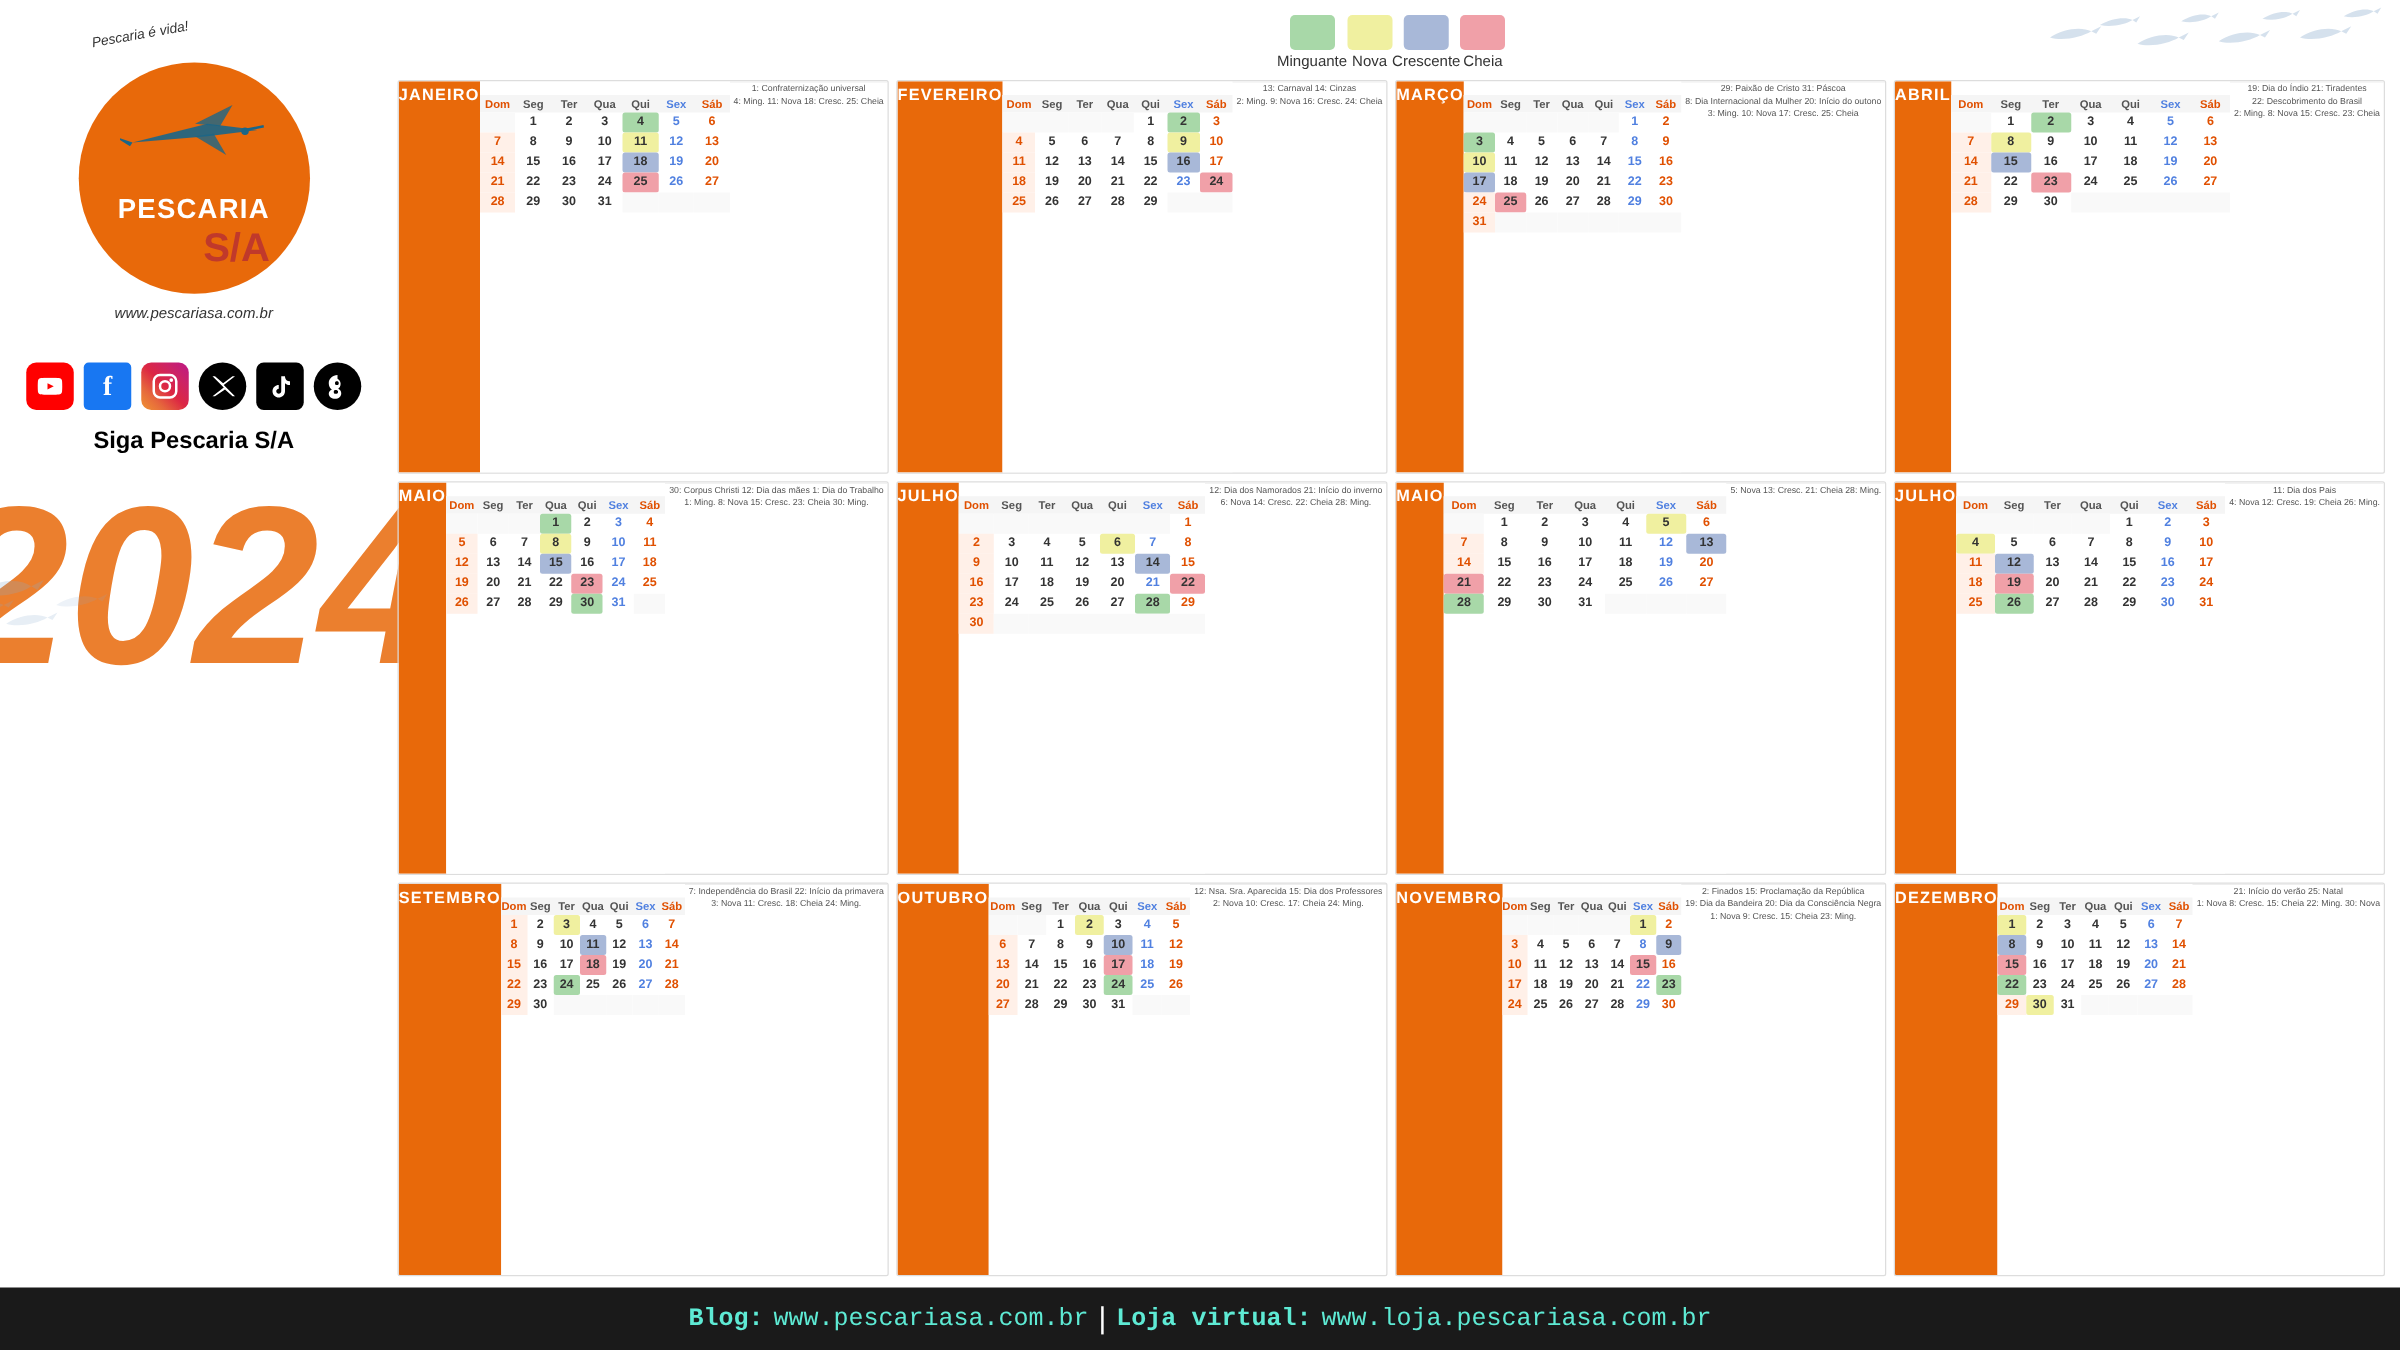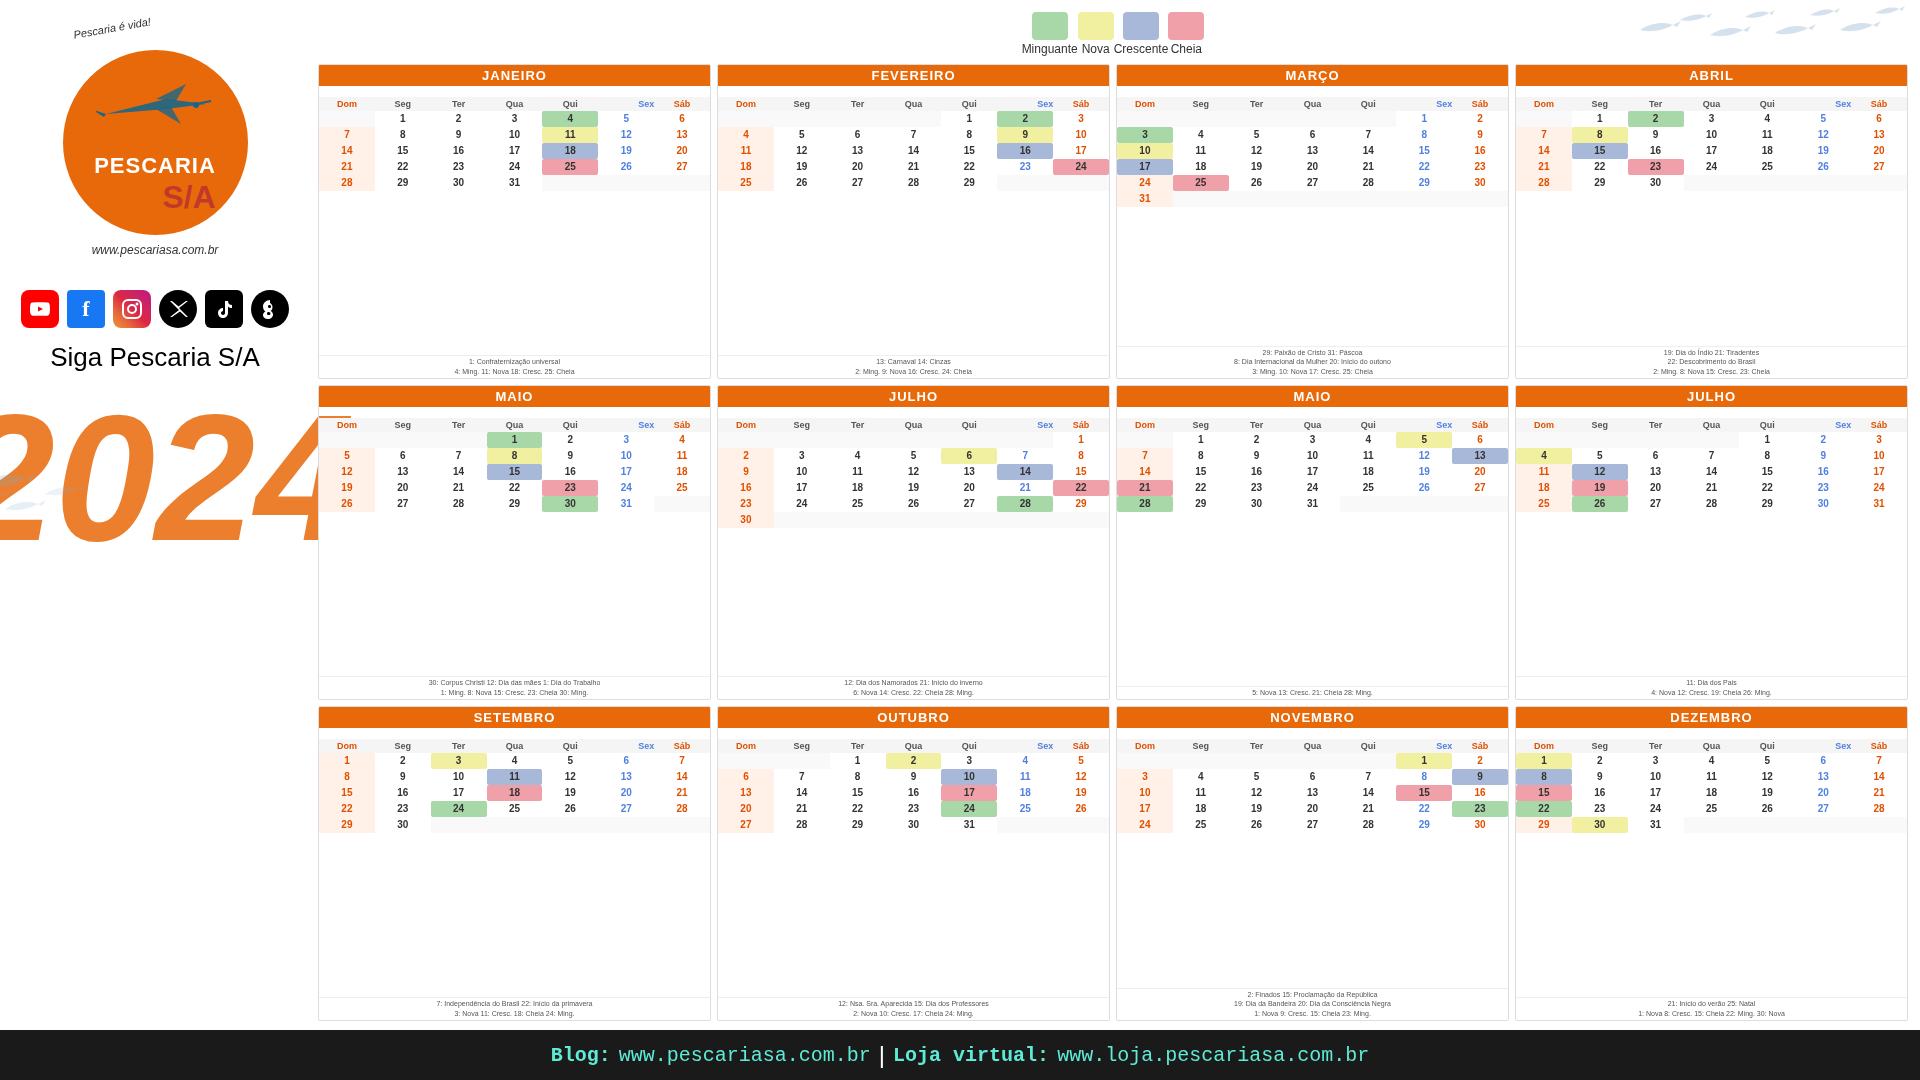--- a/index.html
+++ b/index.html
@@ -87,22 +87,22 @@
 
     .si-yt { background: #FF0000; border-radius: 8px; }
     .si-fb { background: #1877F2; border-radius: 4px; }
     .si-ig { background: linear-gradient(45deg, #f09433, #e6683c, #dc2743, #cc2366, #bc1888); border-radius: 8px; }
     .si-tw { background: black; border-radius: 50%; }
     .si-tk { background: black; border-radius: 6px; }
     .si-th { background: black; border-radius: 50%; }
 
     .brand-name {
       margin-top: 14px;
-      font-size: 26px;
-      font-weight: normal;
+      font-size: 19px;
+      font-weight: bold;
       color: black;
       text-align: center;
     }
 
     .year-display {
       margin-top: 10px;
       font-size: 180px;
       font-weight: 900;
       color: #E8690A;
       line-height: 1;
@@ -154,21 +154,21 @@
       grid-template-rows: repeat(3, 1fr);
       gap: 6px;
       height: calc(100% - 60px);
     }
 
     .month-block {
       border: 1px solid #ddd;
       border-radius: 2px;
       overflow: hidden;
       display: flex;
-      flex-direction: column;
+      flex-direction: row;
     }
 
     .month-header {
       background: #E8690A;
       color: white;
       text-align: center;
       font-weight: bold;
       font-size: 13px;
       padding: 3px 0;
       letter-spacing: 1px;
@@ -196,21 +196,21 @@
     .day-header {
       text-align: center;
       font-size: 9px;
       font-weight: bold;
       padding: 2px 0;
       color: #555;
     }
 
     .day-header.dom { color: #e05000; }
     .day-header.sab { color: #e05000; }
-    .day-header.sex { color: #5080e0; text-align: right; }
+    .day-header.sex { color: #5080e0; }
 
     .day-cell {
       text-align: center;
       font-size: 10px;
       font-weight: bold;
       padding: 2px 1px;
       min-height: 16px;
       color: #333;
     }
 

